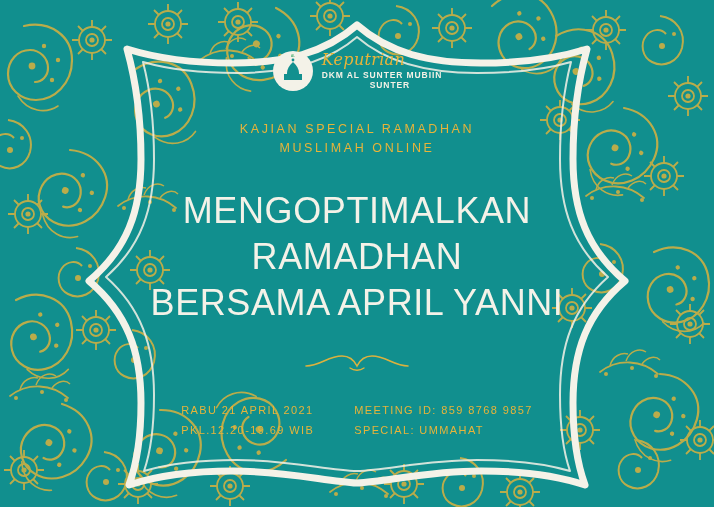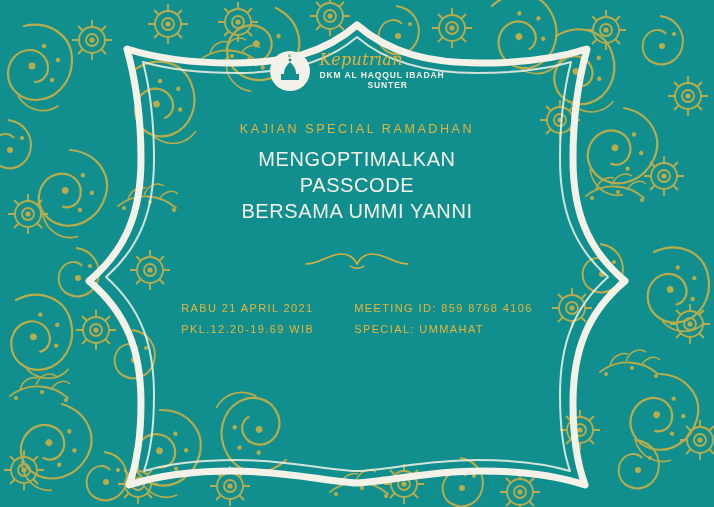--- a/index.html
+++ b/index.html
@@ -105,23 +105,23 @@
   .kicker {
     margin-top: 28px;
     color: #e7b43a;
     font-size: 12.5px;
     letter-spacing: 2.6px;
     line-height: 1.55;
     font-weight: 500;
   }
 
   .headline {
-    margin-top: 8px;
+    margin-top: 29px;
     color: #f4f2e8;
-    font-size: 20px;
+    font-size: 36px;
     line-height: 1.28;
     letter-spacing: 0.6px;
     font-weight: 400;
   }
 
   .divider {
     margin-top: 26px;
     width: 110px;
     height: 22px;
     opacity: 0.95;
@@ -292,47 +292,48 @@
             <path d="M21 12 C17 16 15 19 15 23 L15 30 L27 30 L27 23 C27 19 25 16 21 12 Z"></path>
             <rect x="12" y="24" width="3" height="6"></rect>
             <rect x="27" y="24" width="3" height="6"></rect>
             <circle cx="21" cy="10" r="1.4"></circle>
           </g>
           <text x="21" y="7" font-size="3.2" text-anchor="middle" fill="#1f9d55" font-family="Liberation Sans, sans-serif">AL</text>
         </svg>
       </div>
       <div class="logo-text">
         <div class="logo-title">Keputrian</div>
-        <div class="logo-sub">DKM AL HAQQUL IBADAH</div>
+        <div class="logo-sub">DKM AL SUNTER MUBIIN</div>
         <div class="logo-sub2">SUNTER</div>
       </div>
     </div>
 
     <div class="kicker">
       <div>KAJIAN SPECIAL RAMADHAN</div>
+      <div>MUSLIMAH ONLINE</div>
     </div>
 
     <div class="headline">
       <div>MENGOPTIMALKAN</div>
-      <div>PASSCODE</div>
-      <div>BERSAMA UMMI YANNI</div>
+      <div>RAMADHAN</div>
+      <div>BERSAMA APRIL YANNI</div>
     </div>
 
     <div class="divider">
       <svg viewBox="0 0 110 22" xmlns="http://www.w3.org/2000/svg">
         <path d="M4 14 C18 14 26 4 40 4 C50 4 54 12 55 14 C56 12 60 4 70 4 C84 4 92 14 106 14" fill="none" stroke="#e7b43a" stroke-width="1.6" stroke-linecap="round"></path>
         <path d="M48 16 C52 19 58 19 62 16" fill="none" stroke="#e7b43a" stroke-width="1.3" stroke-linecap="round"></path>
       </svg>
     </div>
 
     <div class="details">
       <div class="col">
         <div>RABU 21 APRIL 2021</div>
         <div>PKL.12.20-19.69 WIB</div>
       </div>
       <div class="col">
-        <div>MEETING ID: 859 8768 4106</div>
+        <div>MEETING ID: 859 8768 9857</div>
         <div>SPECIAL: UMMAHAT</div>
       </div>
     </div>
 
   </div>
 </div>
 
 </body></html>

